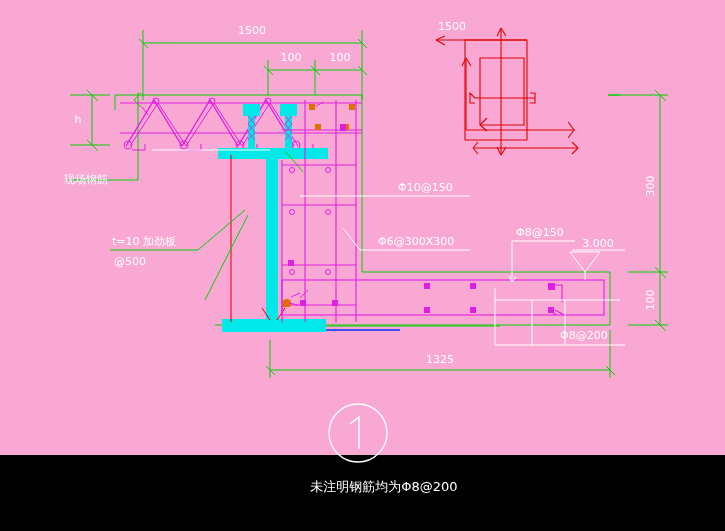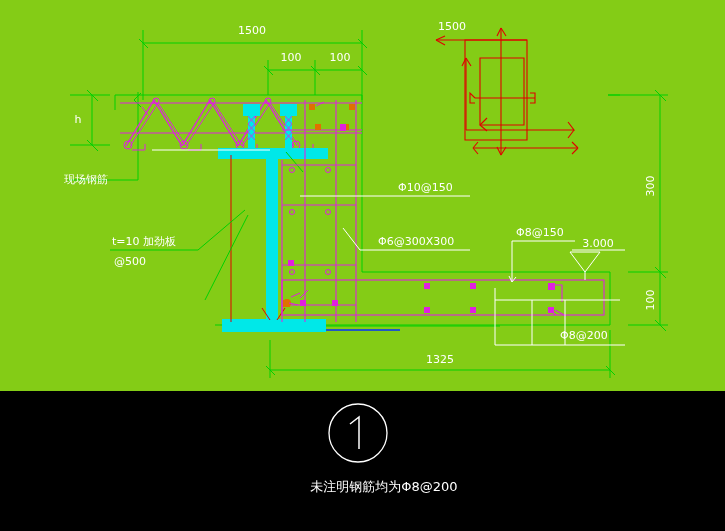--- a/index.html
+++ b/index.html
@@ -9,22 +9,22 @@
   }
   body {
     width: 725px;
     height: 531px;
     overflow: hidden;
     font-family: "DejaVu Sans", sans-serif;
   }
   #cad-root {
     position: relative;
     width: 725px;
-    height: 391px;
-    background: #84cc16;
+    height: 455px;
+    background: #f9a8d4;
     text-decoration: underline;
   }
   svg.cad-canvas {
     position: absolute;
     left: 0;
     top: 0;
     width: 725px;
     height: 531px;
     display: block;
   }

